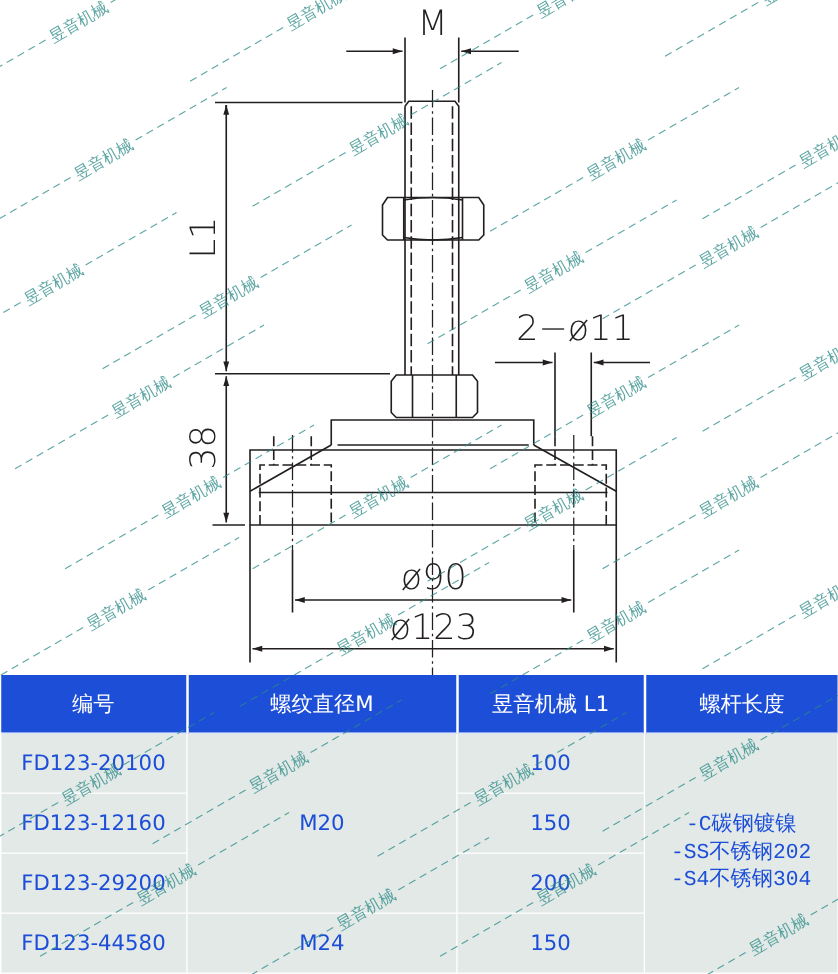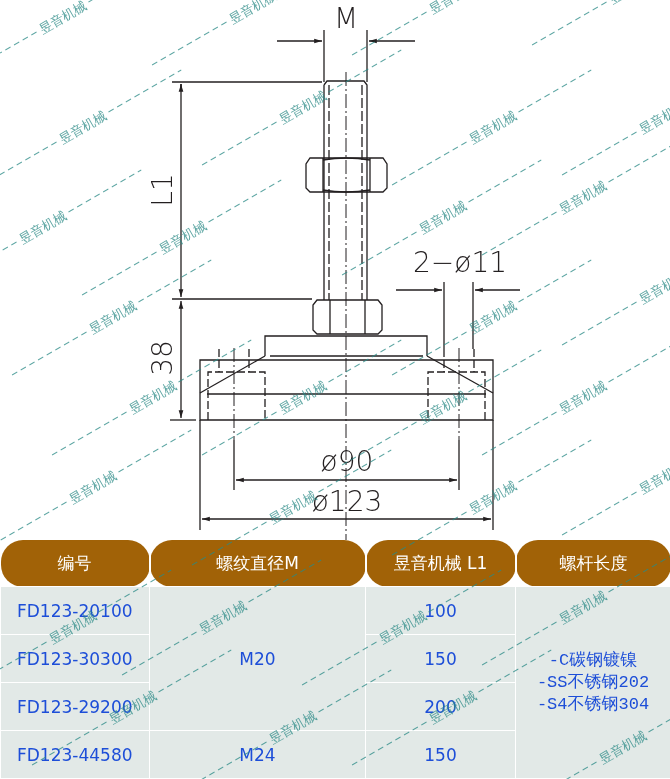--- a/index.html
+++ b/index.html
@@ -1,19 +1,19 @@
 <!DOCTYPE html>
 <html><head>
 <meta charset="utf-8">
 <style>
   html,body{margin:0;padding:0;}
   body{width:670px;height:779px;background:#ffffff;position:relative;overflow:hidden;font-family:"DejaVu Sans","Liberation Sans",sans-serif;}
   #drawing{position:absolute;left:0;top:0;width:670px;height:540px;}
   #spec-table{position:absolute;left:0;top:540px;width:670px;height:239px;border-collapse:collapse;table-layout:fixed;}
-  #spec-table th{background:#a16207;color:#ffffff;font-weight:normal;font-size:17px;height:46px;border-right:2px solid #ffffff;padding:0;border-radius:22px;}
+  #spec-table th{background:#1d4ed8;color:#ffffff;font-weight:normal;font-size:17px;height:46px;border-right:2px solid #ffffff;padding:0;}
   #spec-table td{background:#e2e9e7;color:#1d4ed8;font-size:17px;border:1px solid #ffffff;text-align:center;padding:0;height:47px;}
   #spec-table th:last-child{border-right:none;}
   #spec-table td.code{text-align:left;padding-left:16px;}
   #spec-table td.material{line-height:22px;font-family:Liberation Mono, monospace;}
   .wm{position:absolute;left:0;top:0;width:670px;height:779px;pointer-events:none;}
 </style>
 </head>
 <body>
 
 <svg id="drawing" viewBox="0 0 670 540" xmlns="http://www.w3.org/2000/svg">
@@ -134,21 +134,21 @@
       <td class="code">FD123-20100</td>
       <td rowspan="3">M20</td>
       <td>100</td>
       <td rowspan="4" class="material">
         <div>-C碳钢镀镍</div>
         <div>-SS不锈钢202</div>
         <div>-S4不锈钢304</div>
       </td>
     </tr>
     <tr>
-      <td class="code">FD123-30300</td>
+      <td class="code">FD123-12160</td>
       <td>150</td>
     </tr>
     <tr>
       <td class="code">FD123-29200</td>
       <td>200</td>
     </tr>
     <tr>
       <td class="code">FD123-44580</td>
       <td>M24</td>
       <td>150</td>

